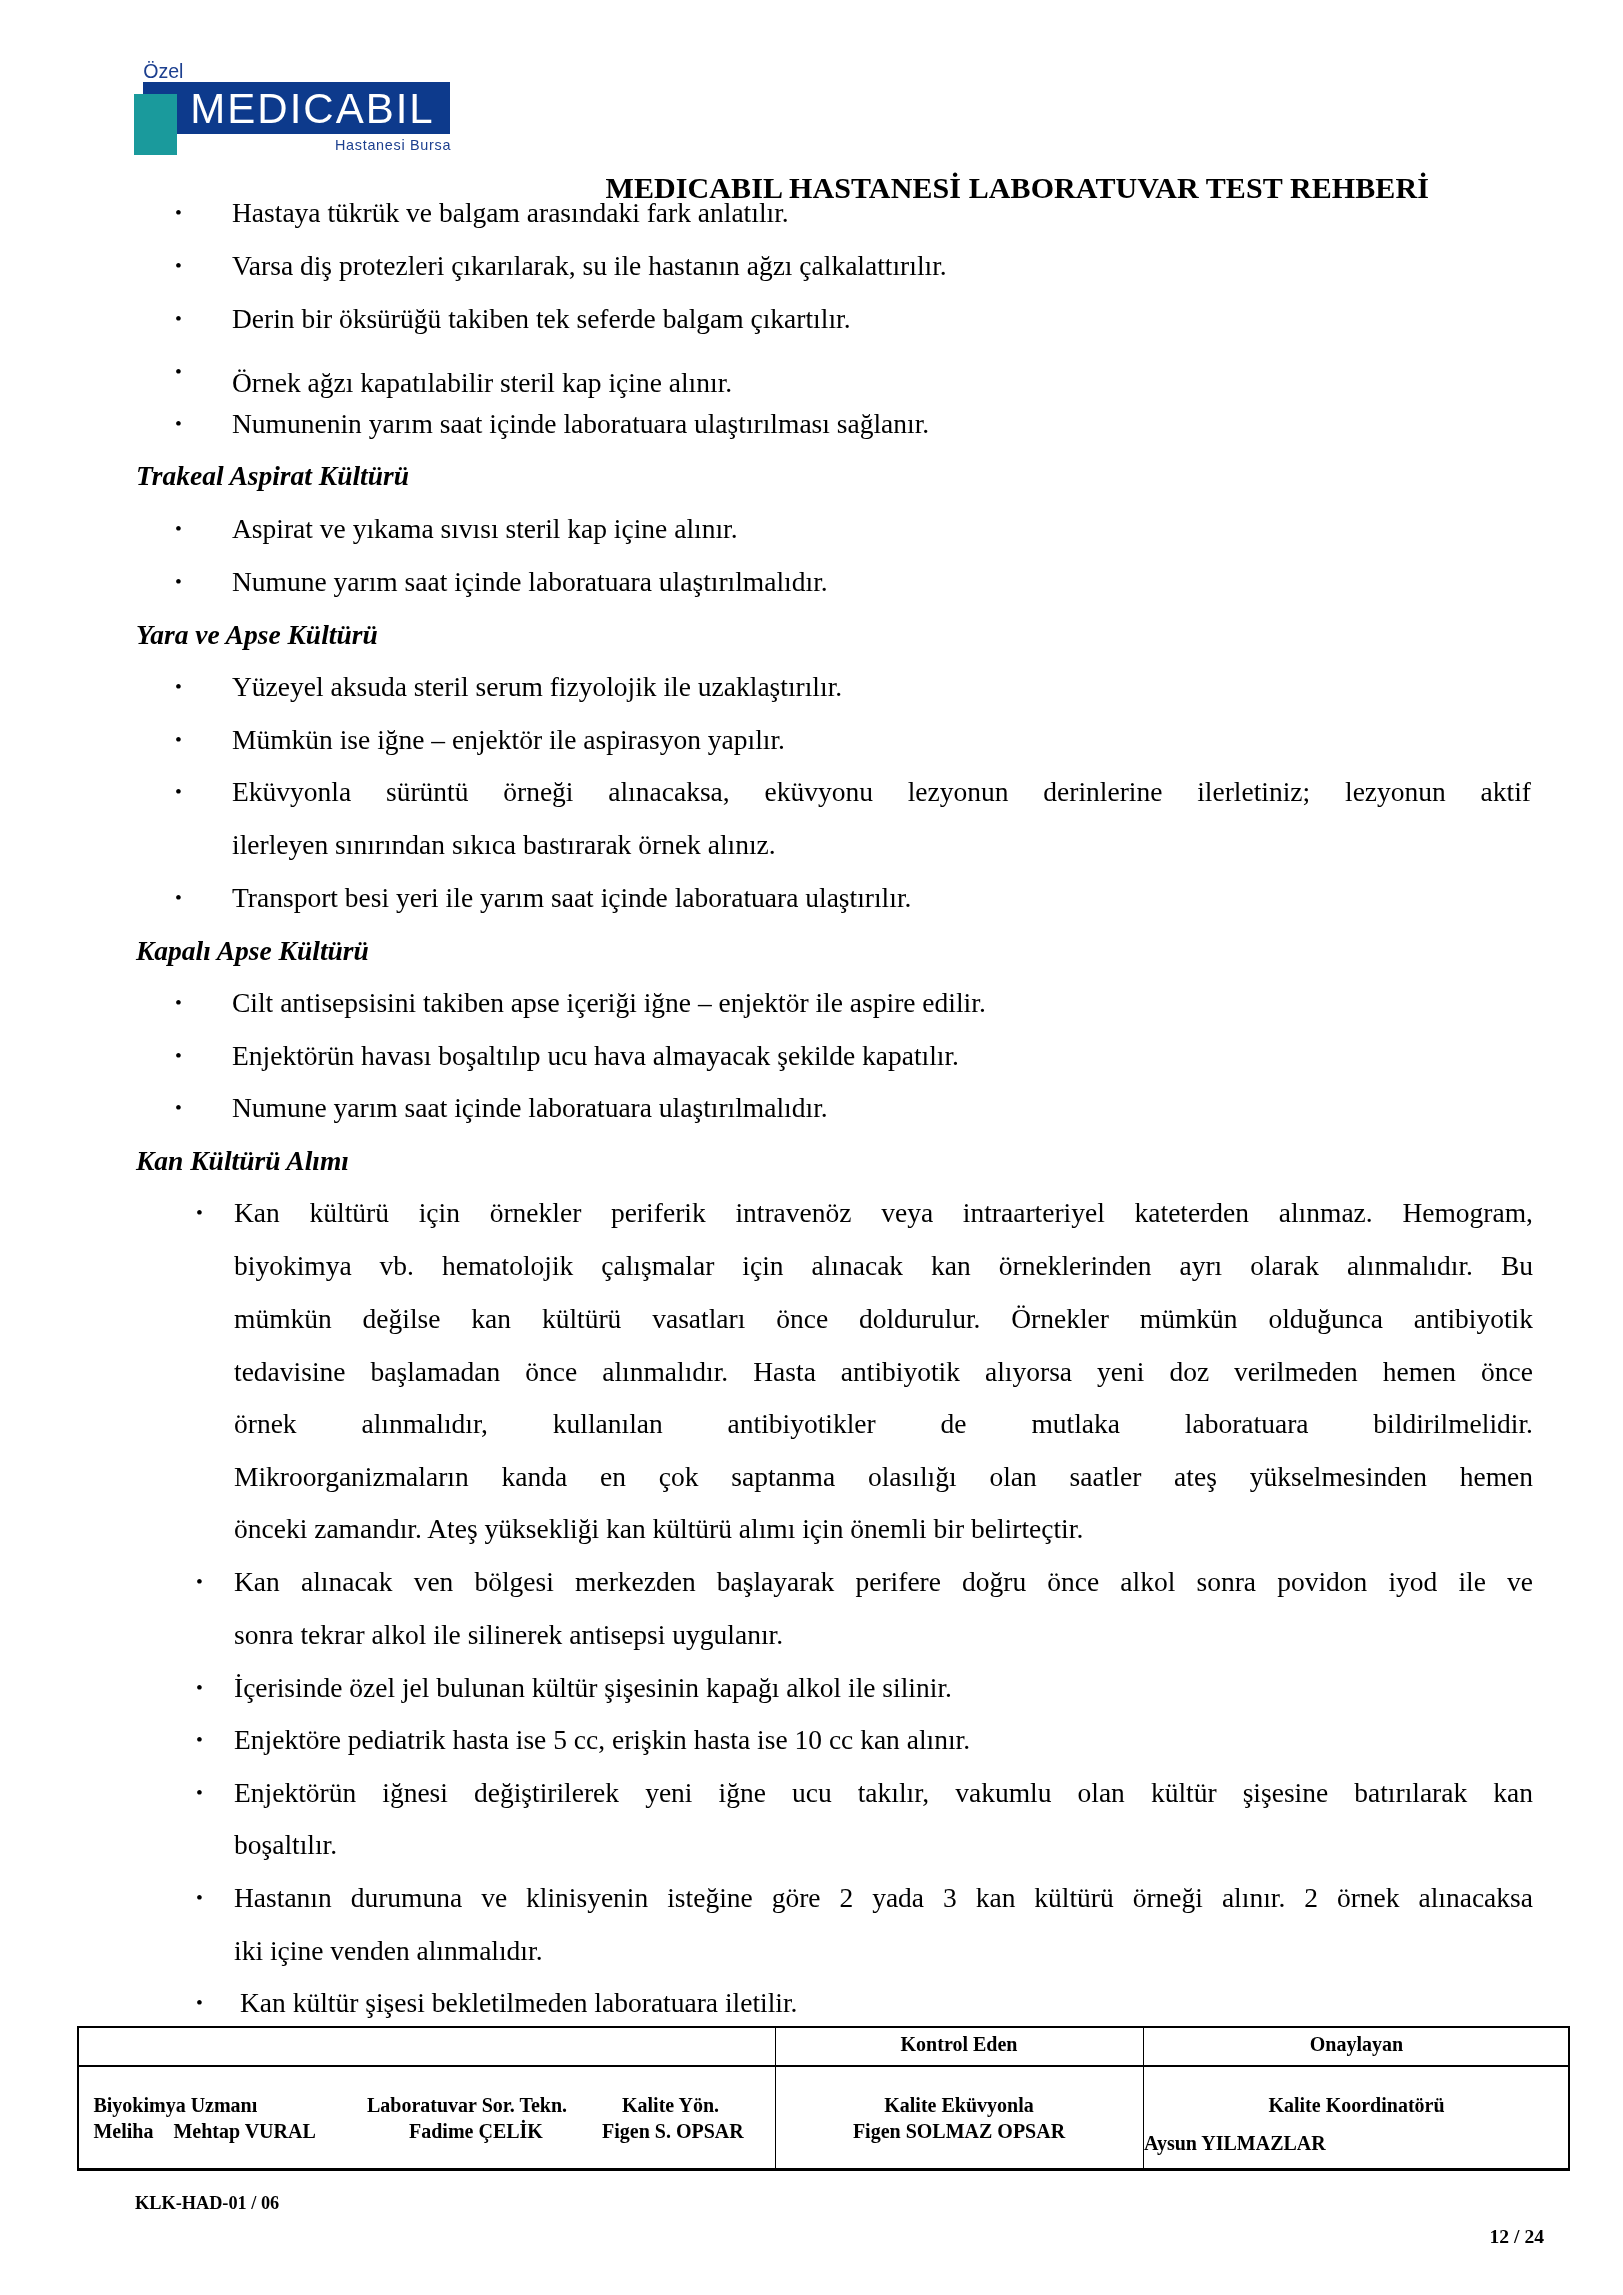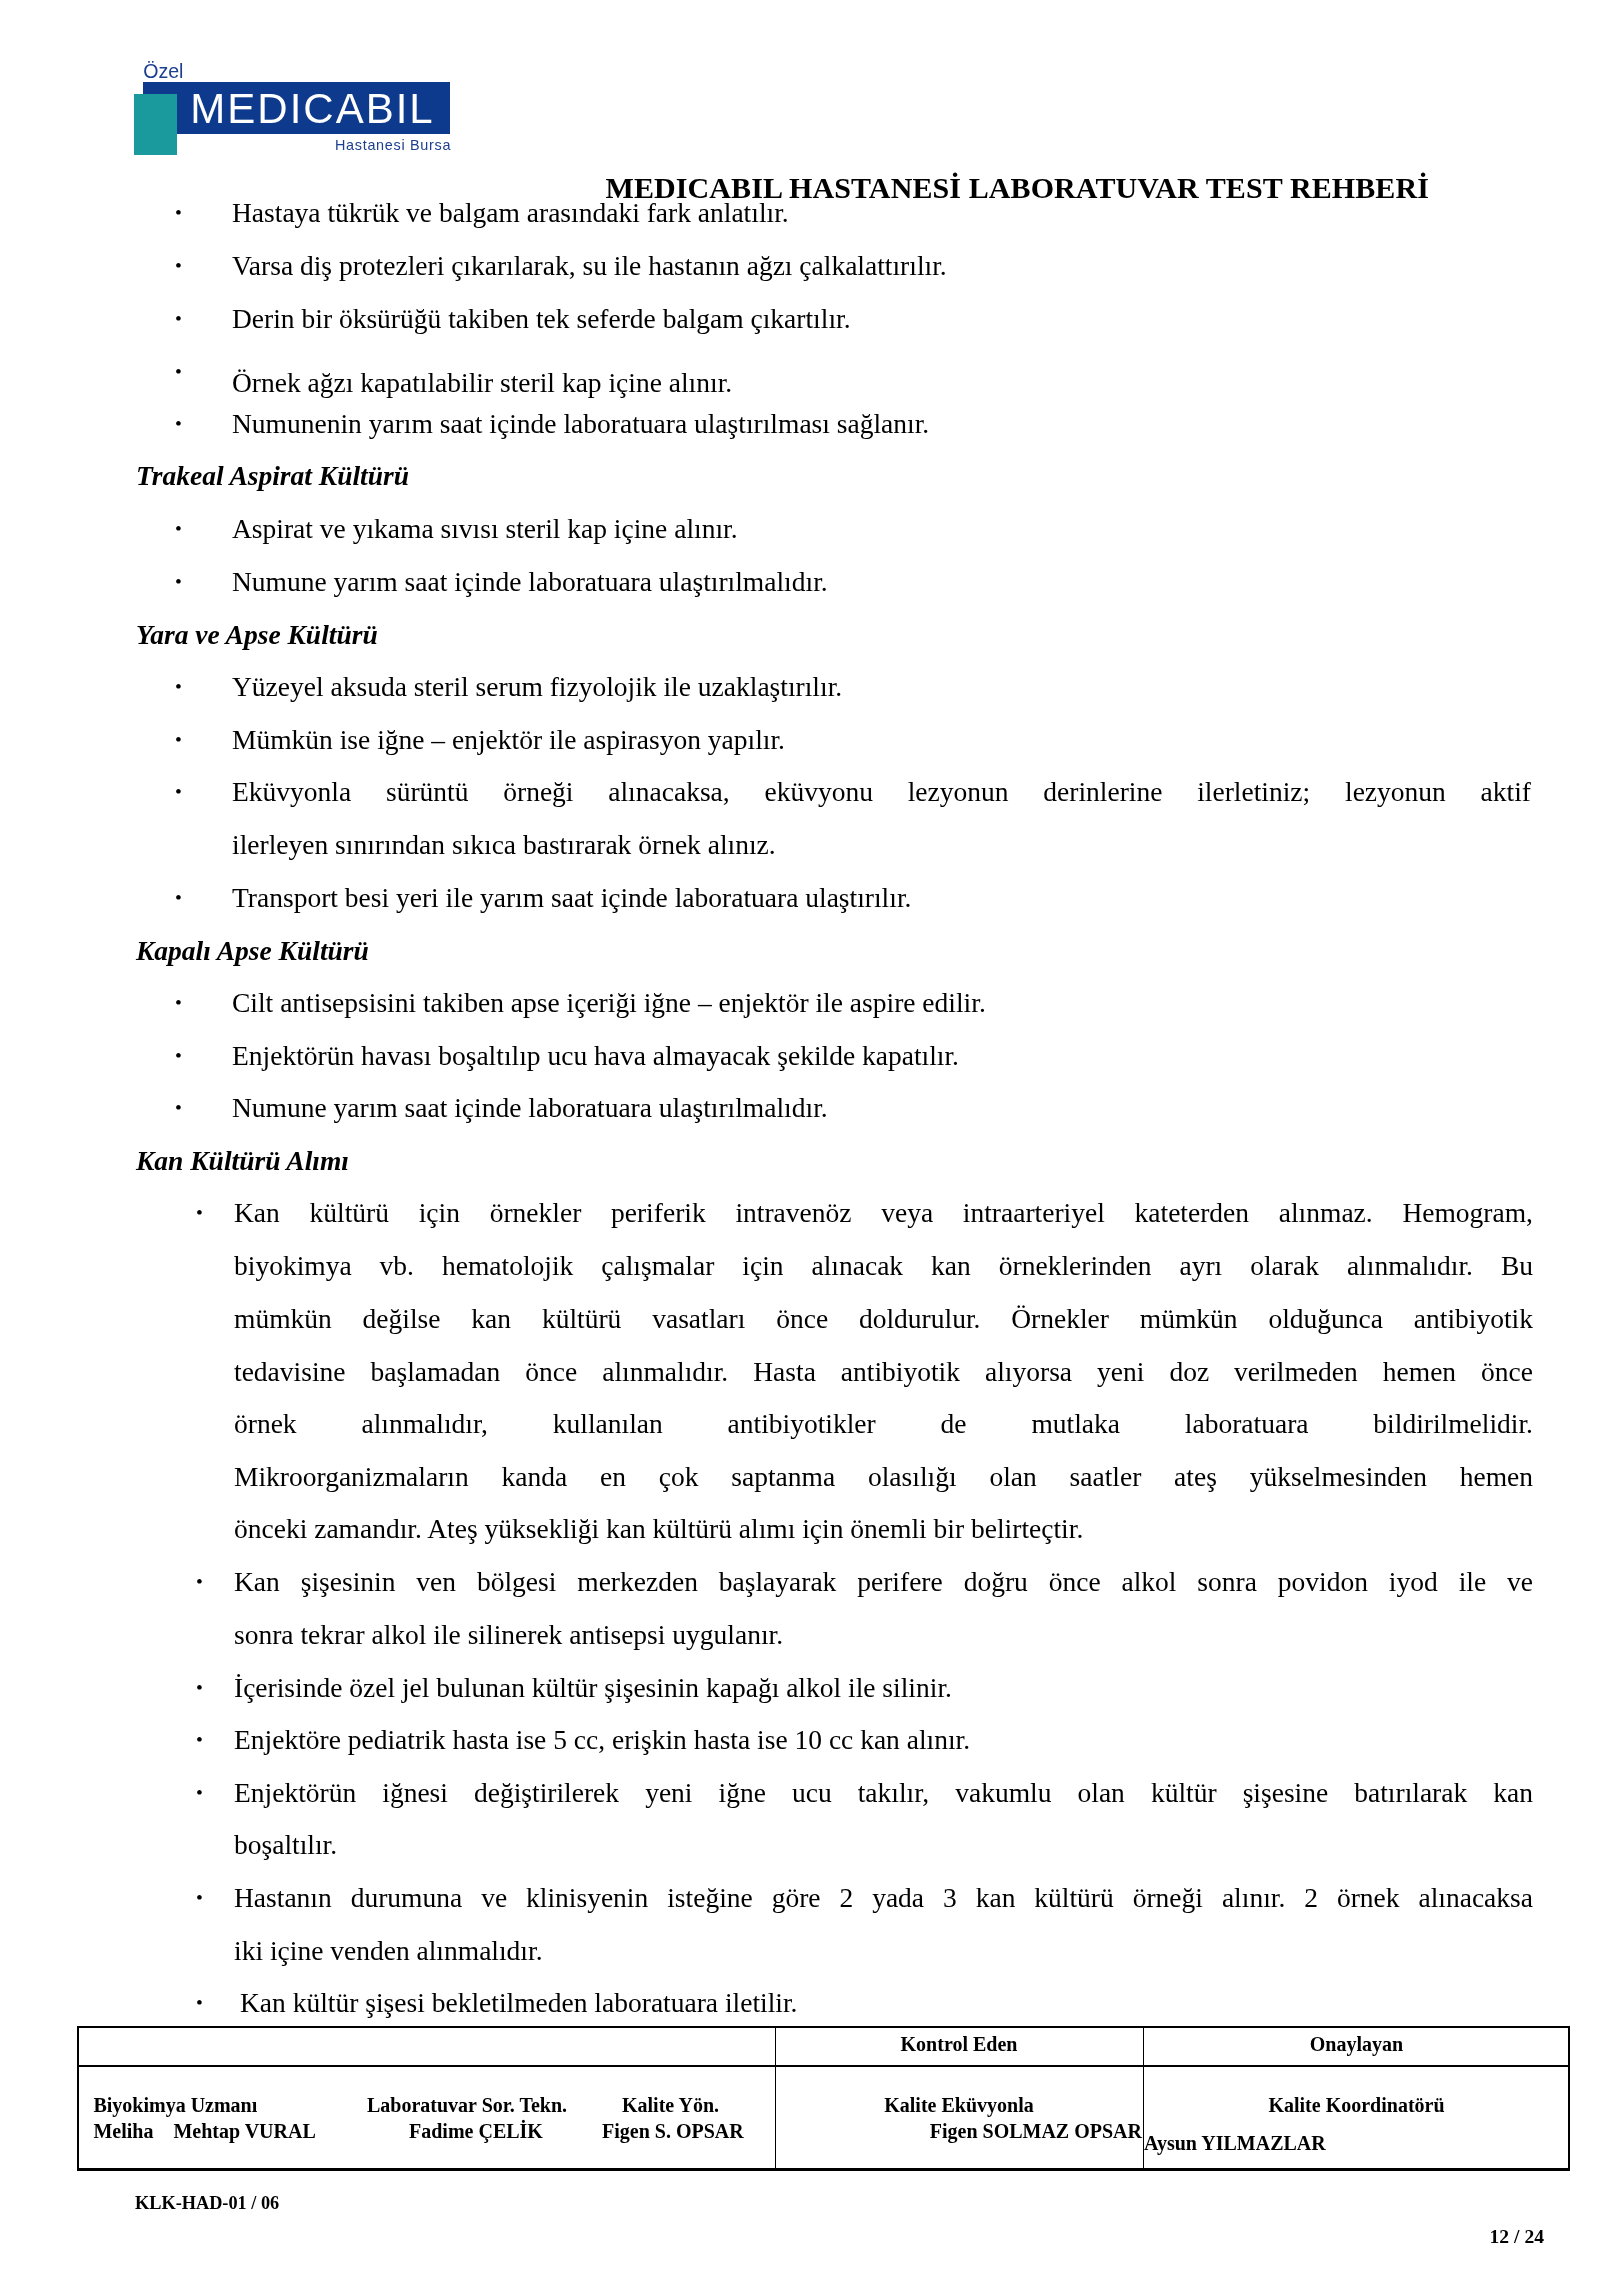--- a/index.html
+++ b/index.html
@@ -99,21 +99,21 @@
   <span class="bullet" style="left:196px;top:1196px">•</span>
   <span class="just" style="left:234px;top:1196px;width:1299px">Kan kültürü için örnekler periferik intravenöz veya intraarteriyel kateterden alınmaz. Hemogram,</span>
   <span class="just" style="left:234px;top:1249px;width:1299px">biyokimya vb. hematolojik çalışmalar için alınacak kan örneklerinden ayrı olarak alınmalıdır. Bu</span>
   <span class="just" style="left:234px;top:1302px;width:1299px">mümkün değilse kan kültürü vasatları önce doldurulur. Örnekler mümkün olduğunca antibiyotik</span>
   <span class="just" style="left:234px;top:1355px;width:1299px">tedavisine başlamadan önce alınmalıdır. Hasta antibiyotik alıyorsa yeni doz verilmeden hemen önce</span>
   <span class="just" style="left:234px;top:1407px;width:1299px">örnek alınmalıdır, kullanılan antibiyotikler de mutlaka laboratuara bildirilmelidir.</span>
   <span class="just" style="left:234px;top:1460px;width:1299px">Mikroorganizmaların kanda en çok saptanma olasılığı olan saatler ateş yükselmesinden hemen</span>
   <span class="line" style="left:234px;top:1512px">önceki zamandır. Ateş yüksekliği kan kültürü alımı için önemli bir belirteçtir.</span>
 
   <span class="bullet" style="left:196px;top:1565px">•</span>
-  <span class="just" style="left:234px;top:1565px;width:1299px">Kan şişesinin ven bölgesi merkezden başlayarak perifere doğru önce alkol sonra povidon iyod ile ve</span>
+  <span class="just" style="left:234px;top:1565px;width:1299px">Kan alınacak ven bölgesi merkezden başlayarak perifere doğru önce alkol sonra povidon iyod ile ve</span>
   <span class="line" style="left:234px;top:1618px">sonra tekrar alkol ile silinerek antisepsi uygulanır.</span>
 
   <span class="bullet" style="left:196px;top:1671px">•</span>
   <span class="line" style="left:234px;top:1671px">İçerisinde özel jel bulunan kültür şişesinin kapağı alkol ile silinir.</span>
 
   <span class="bullet" style="left:196px;top:1723px">•</span>
   <span class="line" style="left:234px;top:1723px">Enjektöre pediatrik hasta ise 5 cc, erişkin hasta ise 10 cc kan alınır.</span>
 
   <span class="bullet" style="left:196px;top:1776px">•</span>
   <span class="just" style="left:234px;top:1776px;width:1299px">Enjektörün iğnesi değiştirilerek yeni iğne ucu takılır, vakumlu olan kültür şişesine batırılarak kan</span>
@@ -136,21 +136,21 @@
   <div class="cell-h" style="left:1065px;width:425px">Onaylayan</div>
 
   <div class="cell-t" style="left:14.4px;top:64px">Biyokimya Uzmanı</div>
   <div class="cell-t" style="left:14.4px;top:90px;white-space:pre">Meliha    Mehtap VURAL</div>
   <div class="cell-t" style="left:288px;top:64px">Laboratuvar Sor. Tekn.</div>
   <div class="cell-t" style="left:330px;top:90px">Fadime ÇELİK</div>
   <div class="cell-t" style="left:543px;top:64px">Kalite Yön.</div>
   <div class="cell-t" style="left:523px;top:90px">Figen S. OPSAR</div>
 
   <div class="cell-t" style="left:697px;width:366px;text-align:center;top:64px">Kalite Eküvyonla</div>
-  <div class="cell-t" style="left:697px;width:366px;text-align:right;top:90px">Figen SOLMAZ OPSAR</div>
+  <div class="cell-t" style="left:697px;width:366px;text-align:center;top:90px">Figen SOLMAZ OPSAR</div>
 
   <div class="cell-t" style="left:1065px;width:425px;text-align:center;top:64px">Kalite Koordinatörü</div>
   <div class="cell-t" style="left:1065px;width:425px;text-align:left;top:102px">Aysun YILMAZLAR</div>
 </div>
 
 <div id="doc-code" class="abs">KLK-HAD-01 / 06</div>
 <div id="page-num" class="abs">12 / 24</div>
 
 
 </body></html>

